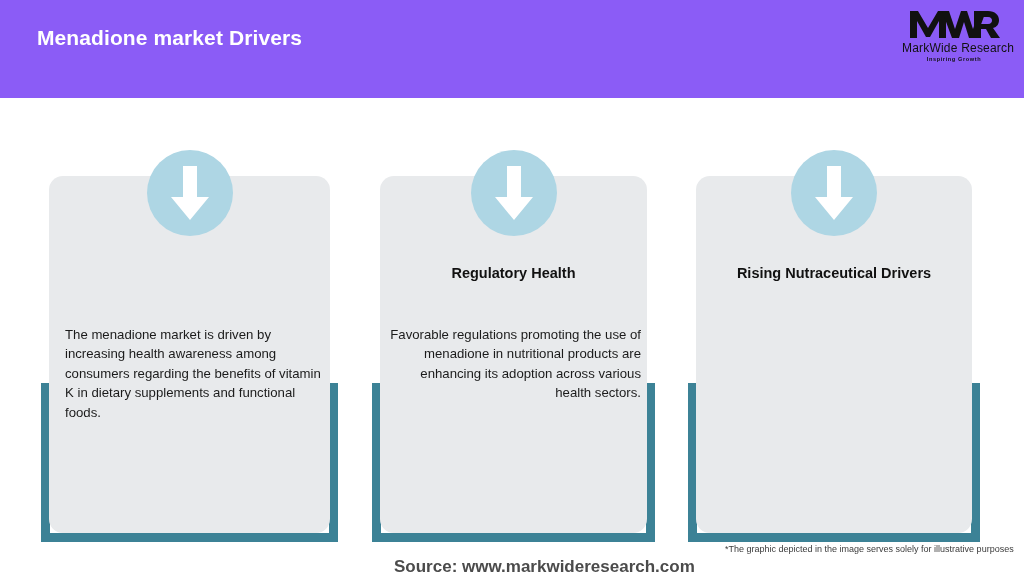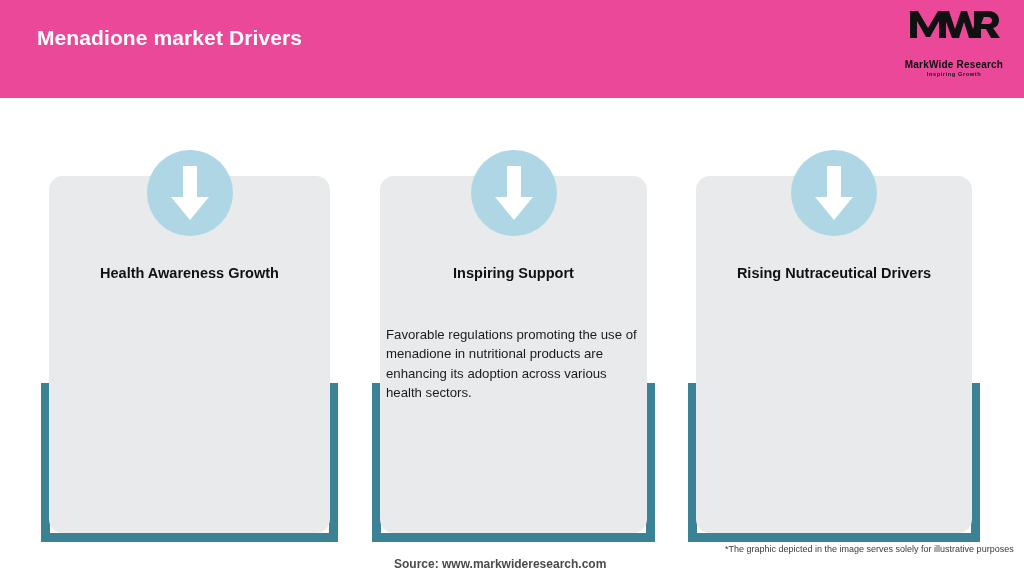--- a/index.html
+++ b/index.html
@@ -15,21 +15,21 @@
     position: relative;
   }
 
   
   #header-band {
     position: absolute;
     left: 0;
     top: 0;
     width: 1024px;
     height: 98px;
-    background: #ec4899;
+    background: #8b5cf6;
   }
   #page-title {
     position: absolute;
     left: 37px;
     top: 26px;
     font-size: 21px;
     font-weight: bold;
     color: #ffffff;
     letter-spacing: 0.1px;
     white-space: nowrap;
@@ -43,25 +43,25 @@
     width: 104px;
     height: 52px;
     text-align: center;
   }
   #logo-mark {
     display: block;
     margin: 0 auto;
   }
   #logo-name {
     display: block;
-    font-size: 10px;
-    font-weight: bold;
+    font-size: 12px;
+    font-weight: normal;
     color: #111111;
     letter-spacing: 0.2px;
-    margin-top: 19px;
+    margin-top: 1px;
     white-space: nowrap;
   }
   #logo-tagline {
     display: block;
     font-size: 5.6px;
     font-weight: bold;
     color: #111111;
     letter-spacing: 0.6px;
     margin-top: 1px;
     white-space: nowrap;
@@ -152,28 +152,28 @@
     position: absolute;
     left: 24px;
     right: 16px;
     top: 227px;
     font-size: 13.2px;
     line-height: 19.4px;
     color: #1b1b1b;
     z-index: 3;
   }
   .slot-2 .card-body { left: 14px; right: 14px; }
-  .slot-1 .card-body { left: 14px; right: 14px; }
+  .slot-1 .card-body { left: 14px; right: 14px; text-align: right; }
 
   
   #footer-source {
     position: absolute;
     left: 394px;
     top: 557px;
-    font-size: 12px;
+    font-size: 17px;
     font-weight: bold;
     color: #4b4b4b;
     white-space: nowrap;
   }
   #footer-disclaimer {
     position: absolute;
     left: 725px;
     top: 544px;
     font-size: 9px;
     color: #3b3b3b;
@@ -203,34 +203,34 @@
   <div class="card-slot slot-0">
     <div class="backing-left"></div>
     <div class="backing-right"></div>
     <div class="backing-bottom"></div>
     <div class="card"></div>
     <div class="icon-circle">
       <svg width="46" height="58" viewBox="0 0 46 58" aria-hidden="true">
         <path d="M16 2 L30 2 L30 33 L42 33 L23 56 L4 33 L16 33 Z" fill="#ffffff"></path>
       </svg>
     </div>
-    <div class="card-title">Health Awareness Growth</div>
+    <div class="card-body">The menadione market is driven by increasing health awareness among consumers regarding the benefits of vitamin K in dietary supplements and functional foods.</div>
   </div>
 
   <div class="card-slot slot-1">
     <div class="backing-left"></div>
     <div class="backing-right"></div>
     <div class="backing-bottom"></div>
     <div class="card"></div>
     <div class="icon-circle">
       <svg width="46" height="58" viewBox="0 0 46 58" aria-hidden="true">
         <path d="M16 2 L30 2 L30 33 L42 33 L23 56 L4 33 L16 33 Z" fill="#ffffff"></path>
       </svg>
     </div>
-    <div class="card-title">Inspiring Support</div>
+    <div class="card-title">Regulatory Health</div>
     <div class="card-body">Favorable regulations promoting the use of menadione in nutritional products are enhancing its adoption across various health sectors.</div>
   </div>
 
   <div class="card-slot slot-2">
     <div class="backing-left"></div>
     <div class="backing-right"></div>
     <div class="backing-bottom"></div>
     <div class="card"></div>
     <div class="icon-circle">
       <svg width="46" height="58" viewBox="0 0 46 58" aria-hidden="true">

